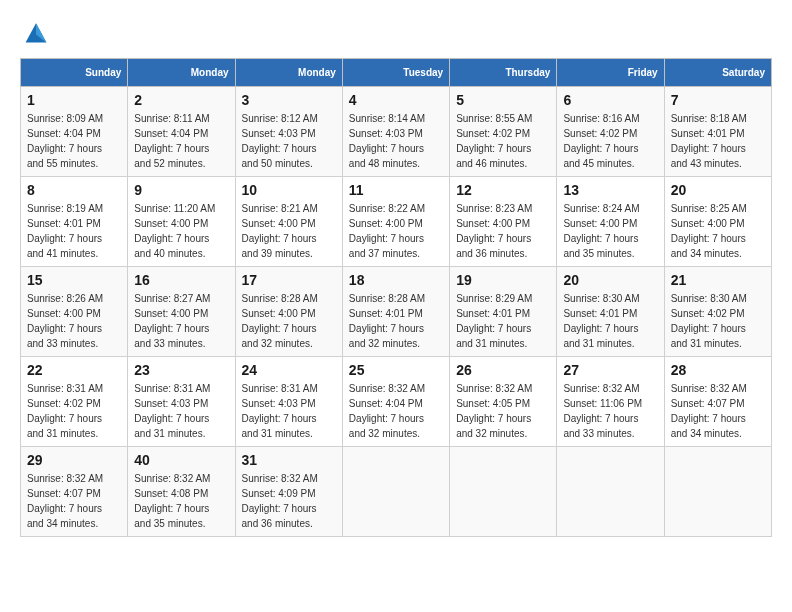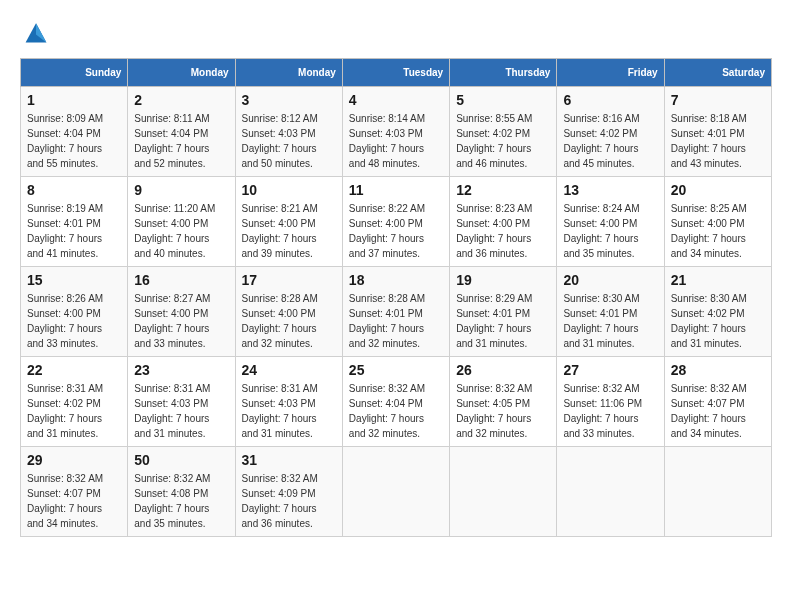--- a/index.html
+++ b/index.html
@@ -357,21 +357,21 @@
       <tr>
         <td>
           <span class="day-num">29</span>
           <div class="day-info">
             <span>Sunrise: 8:32 AM</span><br>
             <span>Sunset: 4:07 PM</span><br>
             <span>Daylight: 7 hours and 34 minutes.</span>
           </div>
         </td>
         <td>
-          <span class="day-num">50</span>
+          <span class="day-num">40</span>
           <div class="day-info">
             <span>Sunrise: 8:32 AM</span><br>
             <span>Sunset: 4:08 PM</span><br>
             <span>Daylight: 7 hours and 35 minutes.</span>
           </div>
         </td>
         <td>
           <span class="day-num">31</span>
           <div class="day-info">
             <span>Sunrise: 8:32 AM</span><br>

